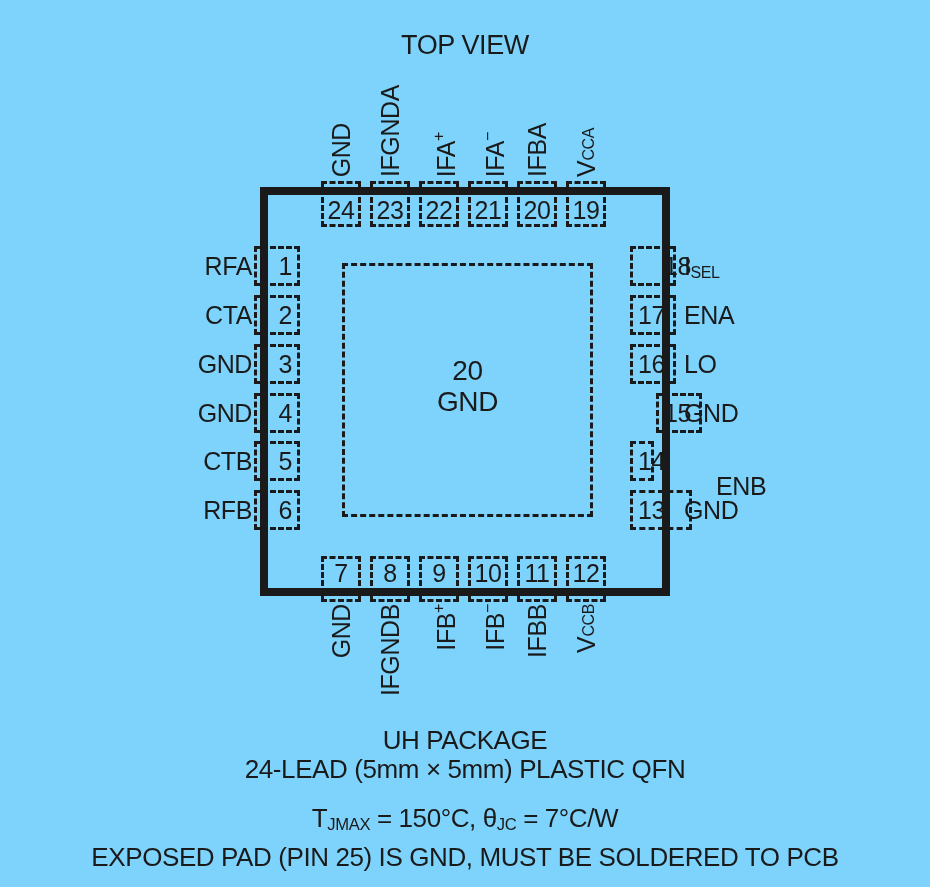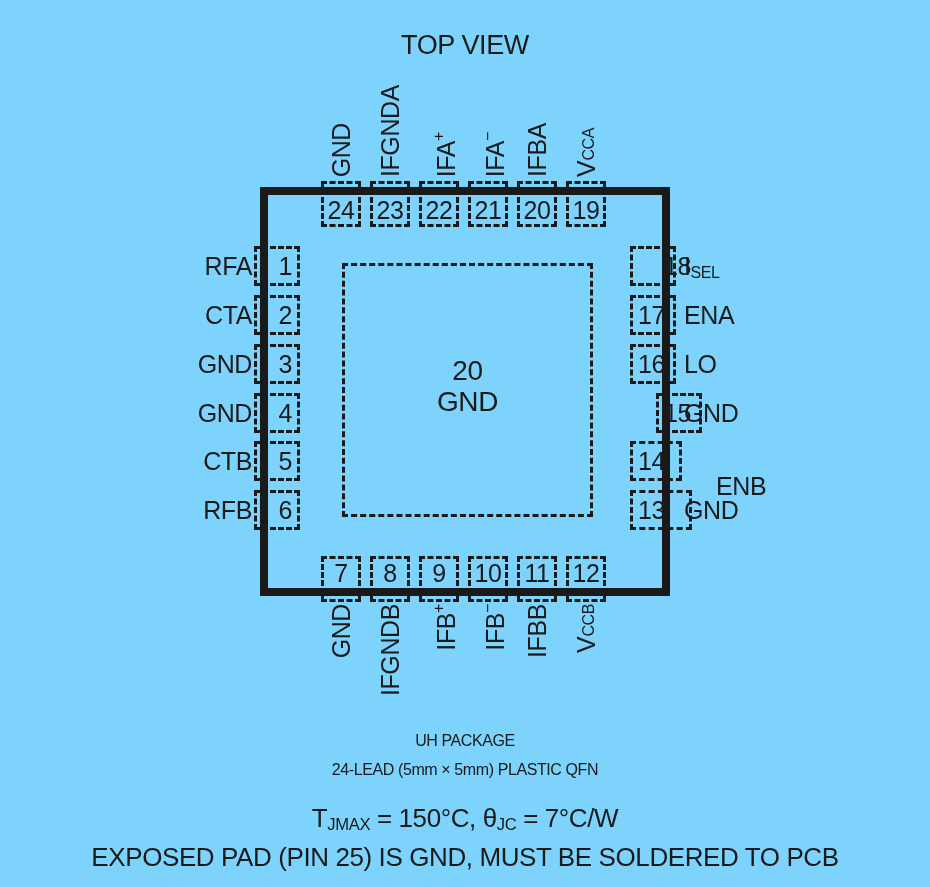--- a/index.html
+++ b/index.html
@@ -39,21 +39,21 @@
   }
   .hlabel.l{text-align:right;}
   .vlabel{
     position:absolute;writing-mode:vertical-rl;transform:rotate(180deg);
     line-height:30px;font-size:25px;white-space:nowrap;
   }
   .sp{font-size:0.64em;vertical-align:0.45em;}
   .sb{font-size:0.64em;vertical-align:-0.18em;}
   .pkg-block1{
     position:absolute;left:0;top:726px;width:930px;text-align:center;
-    font-size:16px;line-height:29px;
+    font-size:26px;line-height:29px;
   }
   .pkg-block2{
     position:absolute;left:0;top:802px;width:930px;text-align:center;
     font-size:26px;line-height:33px;
   }
   .pkg-line{white-space:nowrap;}
 </style>
 </head>
 <body>
 
@@ -161,21 +161,21 @@
     </div>
     <div class="hlabel r" style="top: 300px; left: 684px;">ENA</div>
     <div class="pin pin-right" style="top: 344px; height: 40px; width: 46px; left: 630px;">
       <span class="pnum">16</span>
     </div>
     <div class="hlabel r" style="top: 349px; left: 684px;">LO</div>
     <div class="pin pin-right" style="top: 393px; height: 40px; width: 46px; left: 656px;">
       <span class="pnum">15</span>
     </div>
     <div class="hlabel r" style="top: 398px; left: 684px;">GND</div>
-    <div class="pin pin-right" style="top: 441px; height: 40px; width: 52px; left: 630px;">
+    <div class="pin pin-right" style="top: 441px; height: 40px; width: 24px; left: 630px;">
       <span class="pnum">14</span>
     </div>
     <div class="hlabel r" style="top: 471px; left: 684px; margin-left: 32px;">ENB</div>
     <div class="pin pin-right" style="top: 490px; height: 40px; width: 62px; left: 630px;">
       <span class="pnum">13</span>
     </div>
     <div class="hlabel r" style="top: 495px; left: 684px;">GND</div>
   </div>
 
 </body></html>

